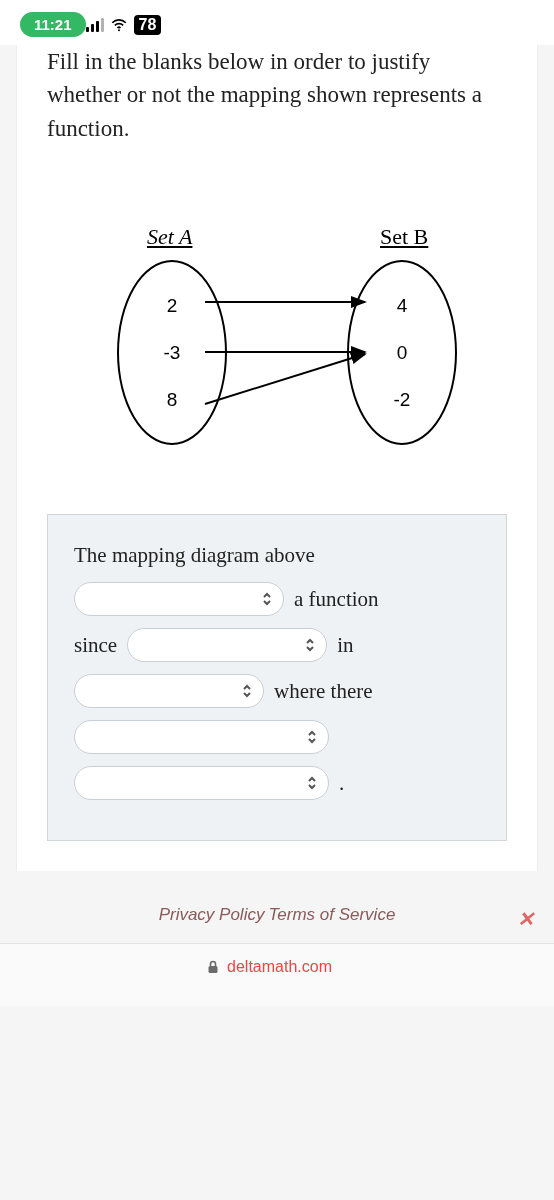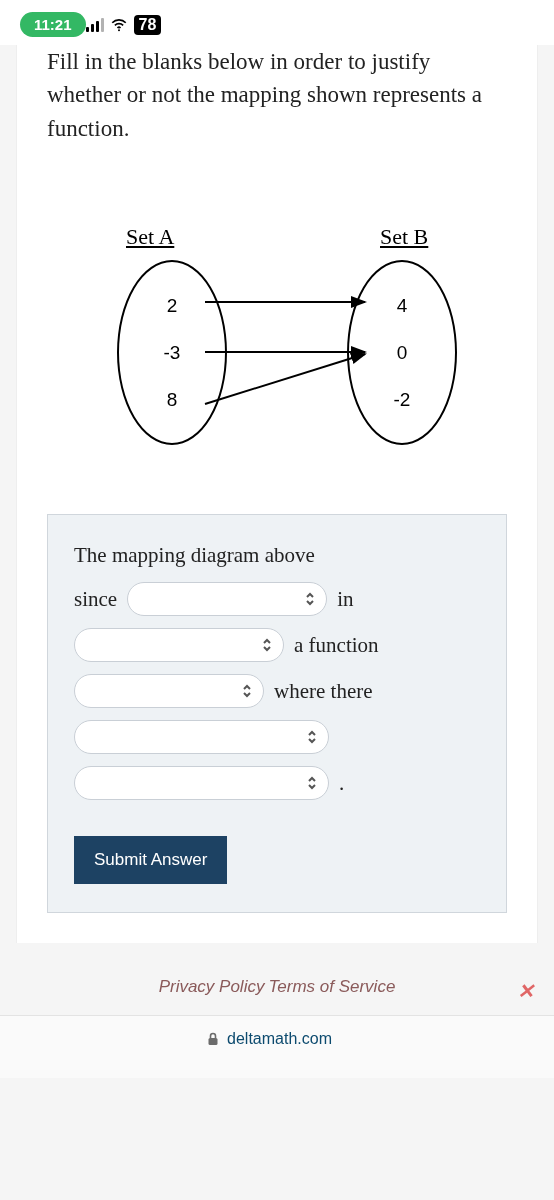--- a/index.html
+++ b/index.html
@@ -60,21 +60,21 @@
       content: ''; width: 0; height: 0;
       border-left: 7px solid #fff; border-top: 4px solid transparent; border-bottom: 4px solid transparent;
     }
     .watch-row .wtxt {
       font-family: 'Courier New', monospace; font-style: italic; font-weight: 600;
       color: #3a3a3a; font-size: 19px;
     }
     .prompt { font-size: 23px; color: #222; line-height: 1.45; margin-bottom: 79px; }
     .diagram { position: relative; width: 380px; height: 240px; margin: 0 auto 50px auto; }
     .set-label { position: absolute; top: 0; font-size: 22px; text-decoration: underline; }
-    .set-label.a { left: 39px; } .set-label.b { left: 293px; }
+    .set-label.a { left: 60px; font-style: italic; } .set-label.b { left: 293px; }
     .oval {
       position: absolute; top: 36px; width: 110px; height: 185px;
       border: 2.5px solid #000; border-radius: 50%;
       display: flex; flex-direction: column; justify-content: space-around;
       align-items: center; padding: 20px 0;
       font-family: -apple-system, Helvetica, Arial, sans-serif; font-size: 19px;
     }
     .oval.left { left: 30px; } .oval.right { left: 260px; }
     .arrows { position: absolute; top: 36px; left: 110px; width: 180px; height: 185px; }
     .answer-box {
@@ -102,21 +102,21 @@
       font-family: -apple-system, Helvetica, Arial, sans-serif;
       color: #8a5a5a; font-size: 17px; padding: 34px 0 18px 0;
       position: relative;
       font-style: italic;
     }
     .close-x { position: absolute; right: 20px; top: 36px; color: #e06666; font-weight: 700; font-size: 20px; font-family: Arial; }
     .url-bar {
       border-top: 1px solid #e3e3e3; background: #fafafa;
       display: flex; align-items: center; justify-content: center; gap: 8px;
       padding: 14px 15px 30px 0;
-      font-family: -apple-system, Helvetica, Arial, sans-serif; color: #0c4a6e; font-size: 16px;
+      font-family: -apple-system, Helvetica, Arial, sans-serif; color: #ef4444; font-size: 16px;
     }
     .lock-icon svg { width: 12px; height: 14px; display: block; }
   </style>
 </head>
 <body>
 
 <div class="status-bar">
   <div class="pill">11:21</div>
   <div class="status-right">
     <div class="bars">
@@ -164,41 +164,41 @@
       <line x1="8" y1="42" x2="168" y2="42" stroke="#000" stroke-width="2" marker-end="url(#ah)"></line>
       <line x1="8" y1="92" x2="168" y2="92" stroke="#000" stroke-width="2" marker-end="url(#ah)"></line>
       <line x1="8" y1="144" x2="168" y2="94" stroke="#000" stroke-width="2" marker-end="url(#ah)"></line>
     </svg>
   </div>
 
   <div class="answer-box">
     <div class="line line0">The mapping diagram above</div>
 
     <div class="line">
+      <span class="sel w-long">
+        <svg class="chev" viewBox="0 0 12 18" fill="none" stroke="currentColor" stroke-width="2">
+            <path d="M3 7l3-3 3 3"></path>
+            <path d="M3 11l3 3 3-3"></path>
+          </svg>
+      </span>
+      <span>a function</span>
+    </div>
+
+    <div class="line">
       <span>since</span>
       <span class="sel w-med">
         <svg class="chev" viewBox="0 0 12 18" fill="none" stroke="currentColor" stroke-width="2">
             <path d="M3 7l3-3 3 3"></path>
             <path d="M3 11l3 3 3-3"></path>
           </svg>
       </span>
       <span>in</span>
     </div>
 
     <div class="line">
-      <span class="sel w-long">
-        <svg class="chev" viewBox="0 0 12 18" fill="none" stroke="currentColor" stroke-width="2">
-            <path d="M3 7l3-3 3 3"></path>
-            <path d="M3 11l3 3 3-3"></path>
-          </svg>
-      </span>
-      <span>a function</span>
-    </div>
-
-    <div class="line">
       <span class="sel w-short">
         <svg class="chev" viewBox="0 0 12 18" fill="none" stroke="currentColor" stroke-width="2">
             <path d="M3 7l3-3 3 3"></path>
             <path d="M3 11l3 3 3-3"></path>
           </svg>
       </span>
       <span>where there</span>
     </div>
 
     <div class="line">
@@ -213,21 +213,20 @@
     <div class="line">
       <span class="sel w-wide">
         <svg class="chev" viewBox="0 0 12 18" fill="none" stroke="currentColor" stroke-width="2">
             <path d="M3 7l3-3 3 3"></path>
             <path d="M3 11l3 3 3-3"></path>
           </svg>
       </span>
       <span>.</span>
     </div>
 
-    <button class="submit">Submit Answer</button>
   </div>
 
 </div>
 
 <div class="footer-links">
   <a>Privacy Policy</a>
   <a>Terms of Service</a>
   <span class="close-x">✕</span>
 </div>
 

